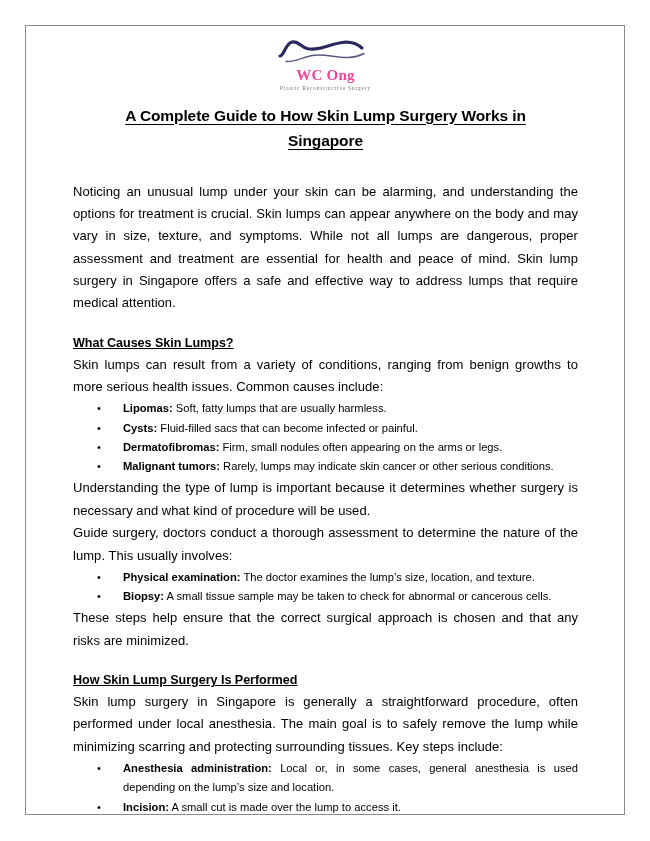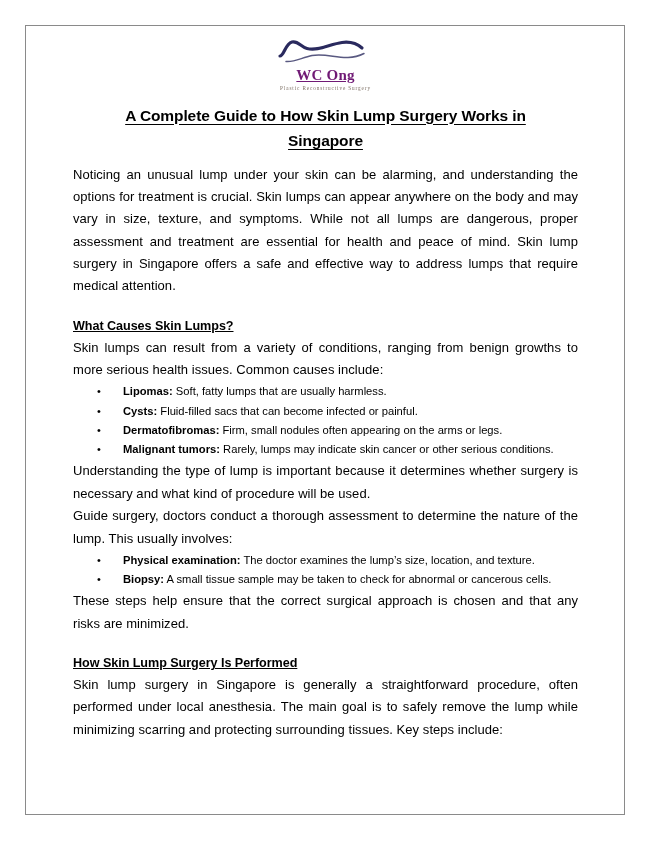--- a/index.html
+++ b/index.html
@@ -51,41 +51,40 @@
   .logo-mark {
     display: block;
     margin: 0 auto;
     width: 104px;
     height: 30px;
   }
   .logo-name {
     font-family: "Liberation Serif", serif;
     font-weight: bold;
     font-size: 15px;
-    color: #701a75;
+    color: #ec4899;
     letter-spacing: 0.2px;
     line-height: 1.1;
     margin-top: 1px;
-    text-decoration: underline;
   }
   .logo-tagline {
     font-family: "Liberation Serif", serif;
     font-size: 5.2px;
     color: #7c6f63;
     letter-spacing: 0.9px;
     margin-top: 1px;
   }
 
   
   .doc-title {
     text-align: center;
     font-size: 15.5px;
     font-weight: bold;
     line-height: 1.65;
-    margin: 6px 0 10px 0;
+    margin: 6px 0 27px 0;
     letter-spacing: -0.1px;
   }
   .doc-title span.t-line {
     text-decoration: underline;
     text-underline-offset: 3px;
   }
 
   
   p.para {
     font-size: 13px;
@@ -169,15 +168,19 @@
 
     <p class="para">Guide surgery, doctors conduct a thorough assessment to determine the nature of the lump. This usually involves:</p>
     <ul class="bullets">
       <li class="noj"><span class="lead">Physical examination:</span><span> The doctor examines the lump’s size, location, and texture.</span></li>
       <li class="noj"><span class="lead">Biopsy:</span><span> A small tissue sample may be taken to check for abnormal or cancerous cells.</span></li>
     </ul>
     <p class="para">These steps help ensure that the correct surgical approach is chosen and that any risks are minimized.</p>
 
     <h2 class="section">How Skin Lump Surgery Is Performed</h2>
     <p class="para">Skin lump surgery in Singapore is generally a straightforward procedure, often performed under local anesthesia. The main goal is to safely remove the lump while minimizing scarring and protecting surrounding tissues. Key steps include:</p>
+    <ul class="bullets">
+      <li><span class="lead">Anesthesia administration:</span><span> Local or, in some cases, general anesthesia is used depending on the lump’s size and location.</span></li>
+      <li class="noj"><span class="lead">Incision:</span><span> A small cut is made over the lump to access it.</span></li>
+    </ul>
 
   </div>
 </div>
 
 </body></html>

